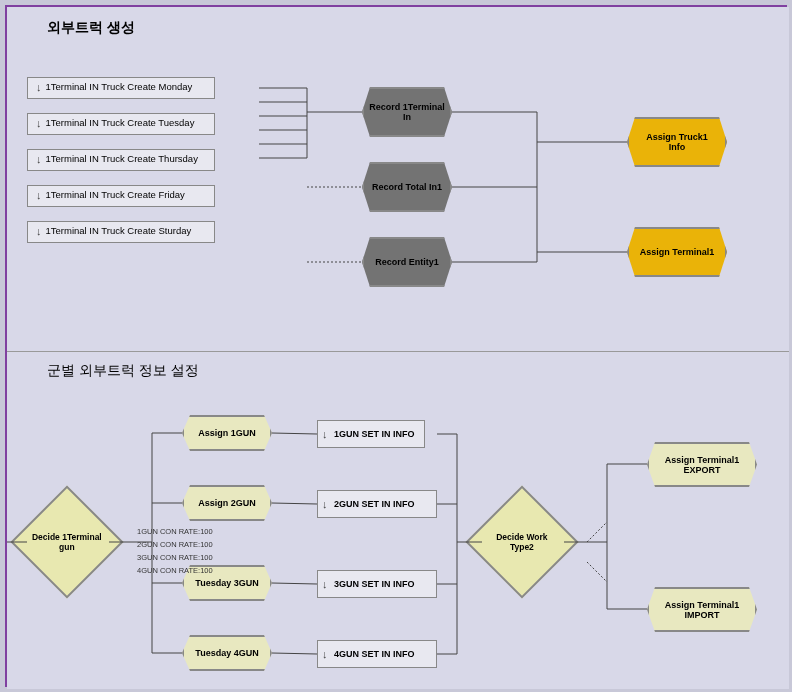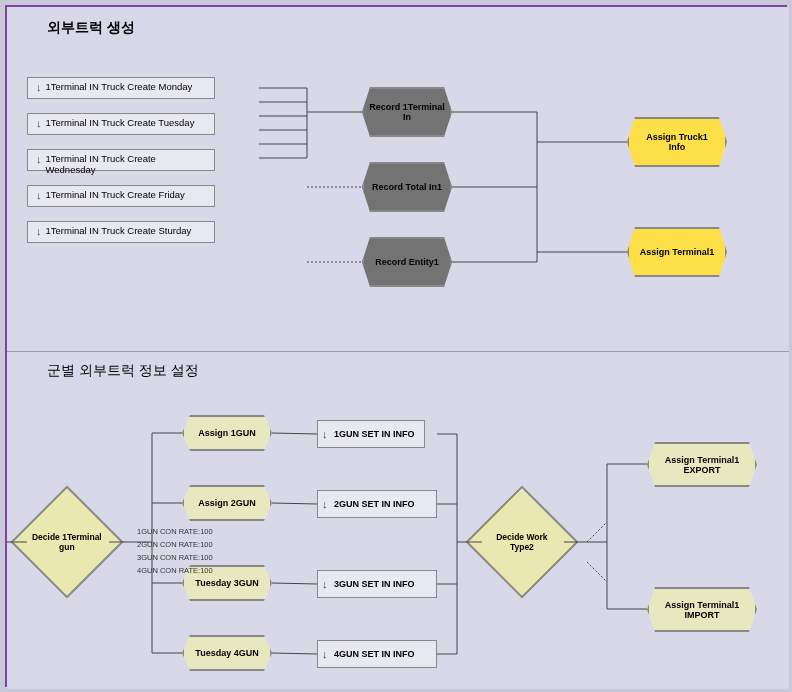--- a/index.html
+++ b/index.html
@@ -102,21 +102,21 @@
     .record-entity {
       width: 90px;
       height: 50px;
       top: 230px;
       left: 355px;
     }
 
     
     .assign-box {
       position: absolute;
-      background: #fde047;
+      background: #eab308;
       border: 2px solid #888;
       text-align: center;
       font-size: 9px;
       display: flex;
       align-items: center;
       justify-content: center;
       clip-path: polygon(8px 0%, calc(100% - 8px) 0%, 100% 50%, calc(100% - 8px) 100%, 8px 100%, 0% 50%);
       font-weight: bold;
     }
 
@@ -356,21 +356,21 @@
     <div class="top-title">외부트럭 생성</div>
 
     <div class="truck-list">
       <div class="truck-item">
         <span>1Terminal IN Truck Create Monday</span>
       </div>
       <div class="truck-item">
         <span>1Terminal IN Truck Create Tuesday</span>
       </div>
       <div class="truck-item">
-        <span>1Terminal IN Truck Create Wednesday</span>
+        <span>1Terminal IN Truck Create Thursday</span>
       </div>
       <div class="truck-item">
         <span>1Terminal IN Truck Create Friday</span>
       </div>
       <div class="truck-item">
         <span>1Terminal IN Truck Create Sturday</span>
       </div>
     </div>
 
     <div class="record-box record-in">

